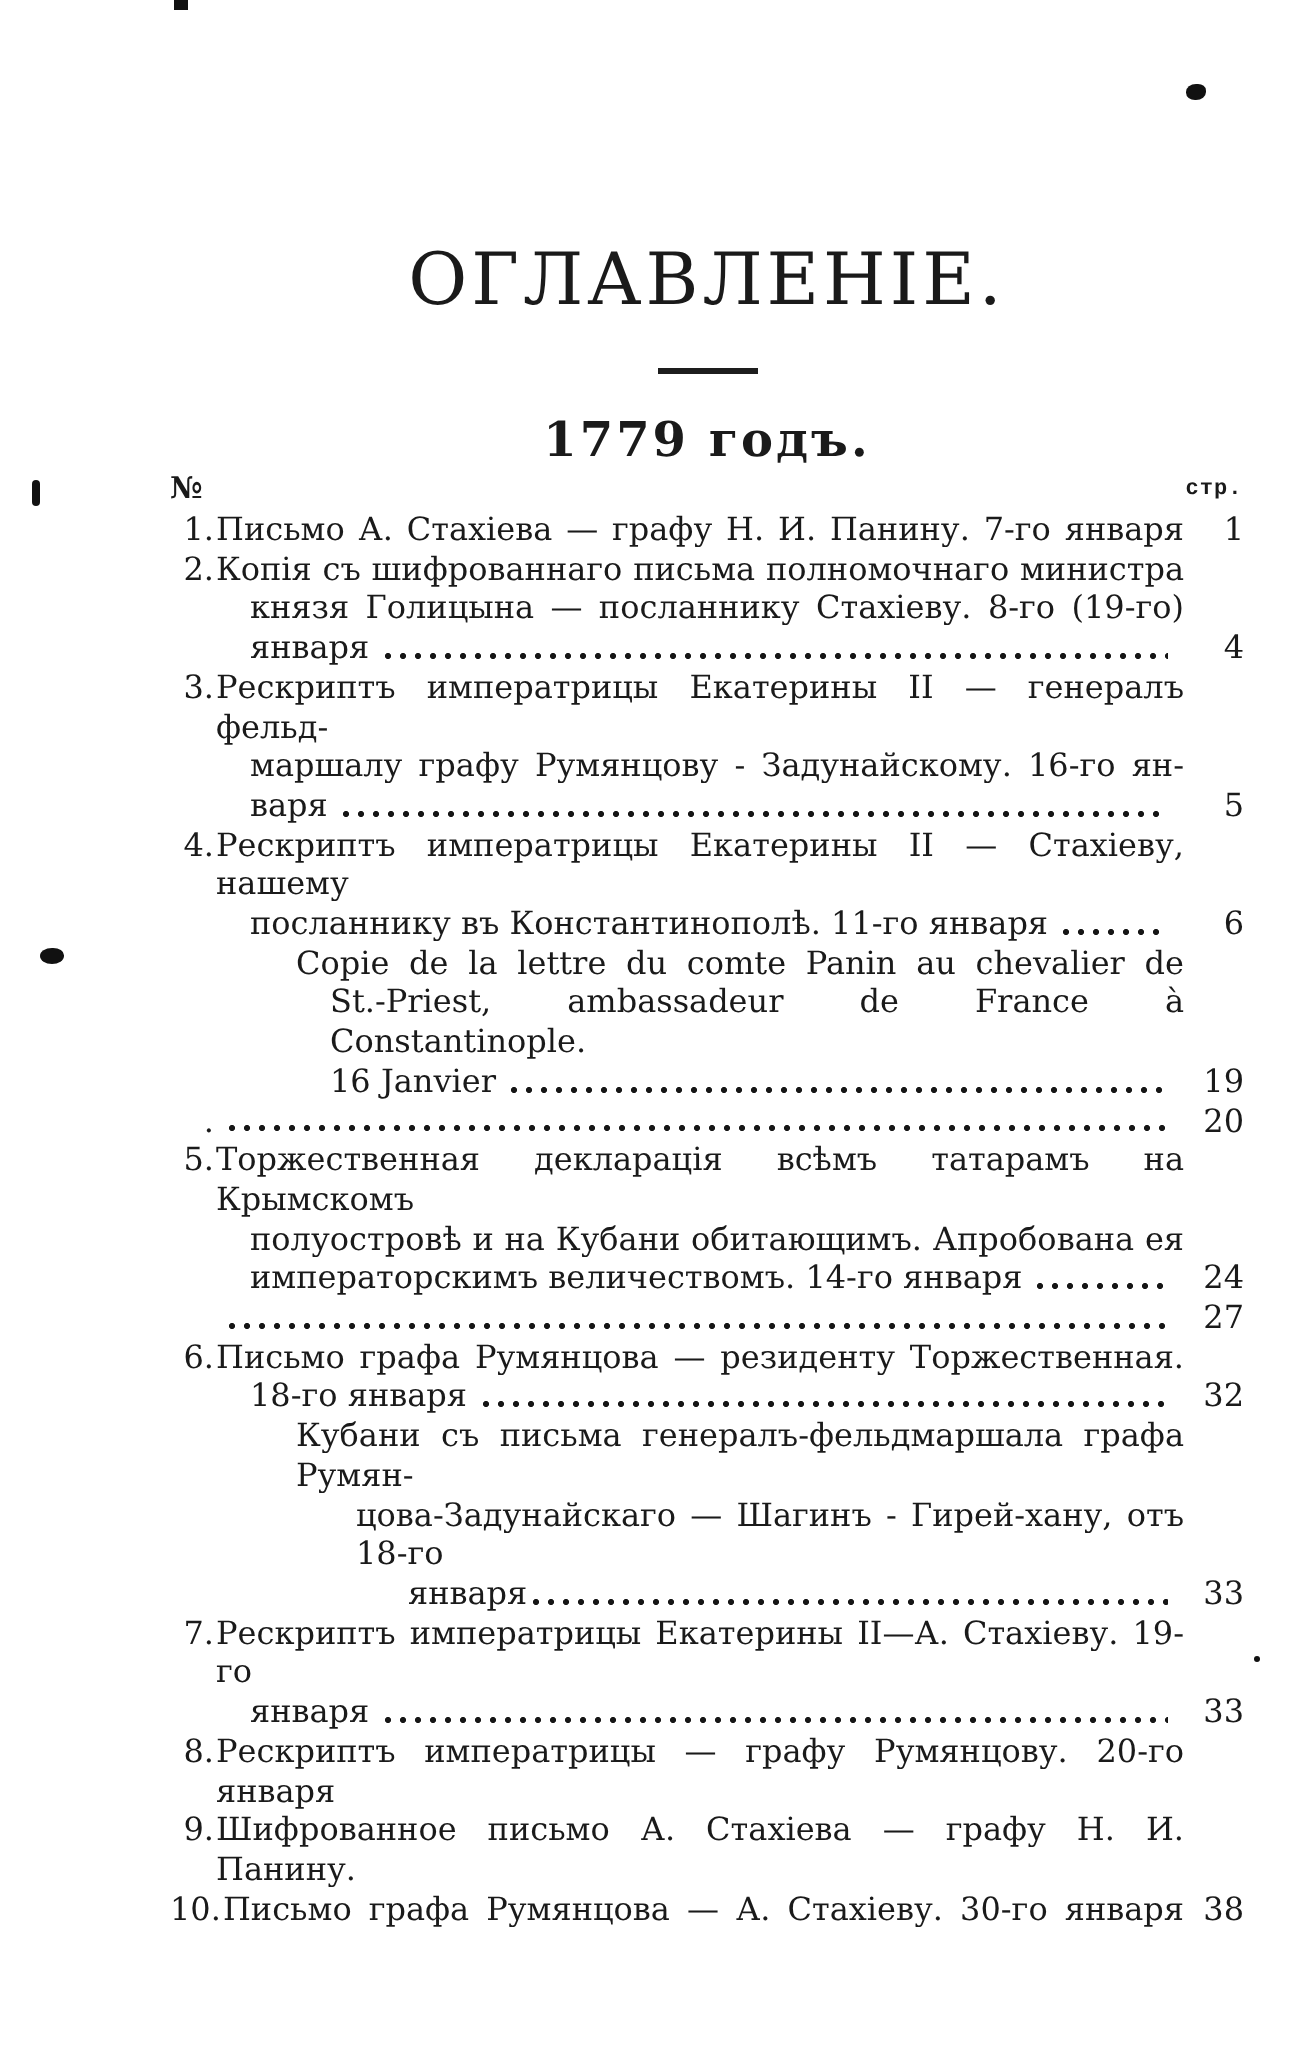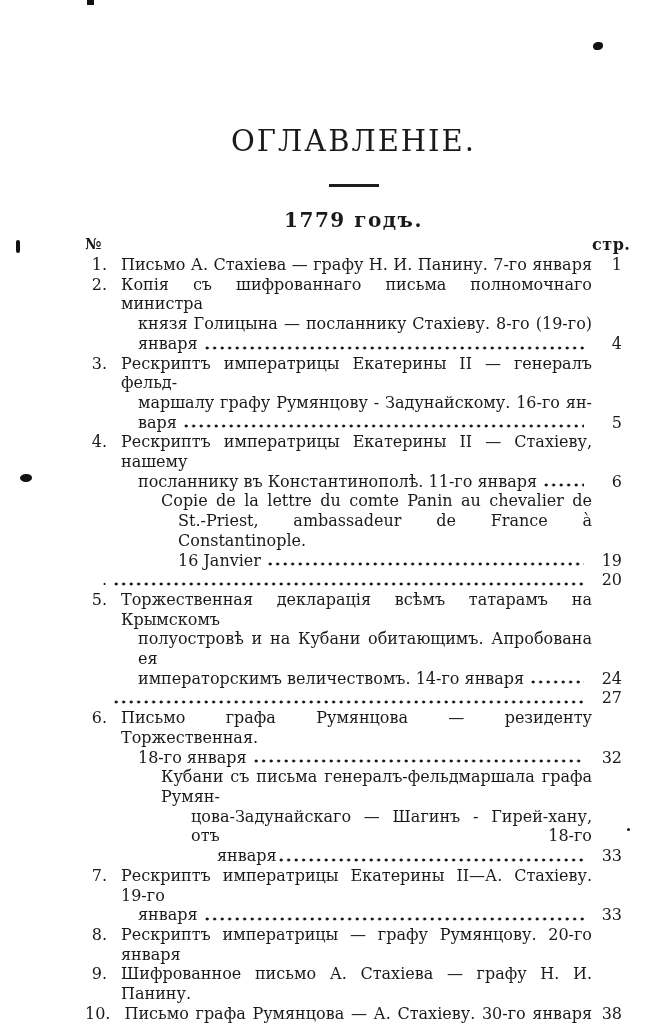--- a/index.html
+++ b/index.html
@@ -12,64 +12,64 @@
     font-family:"DejaVu Serif","Liberation Serif",serif;
     overflow:hidden;
   }
   .content{
     position:absolute;
     left:85px; top:0;
     width:537px;
   }
   .title{
     margin:126px 0 0 0;
-    font-size:29px;
+    font-size:36px;
     font-weight:400;
     letter-spacing:2px;
     text-align:center;
     line-height:30px;
     white-space:nowrap;
   }
   .rule{
     width:50px;height:3px;
     background:#1d1d1d;
     margin:28px auto 0 auto;
   }
   .year{
     margin:20px 0 0 0;
-    font-size:20px;
+    font-size:24px;
     font-weight:700;
     letter-spacing:1.5px;
     text-align:center;
     line-height:26px;
     white-space:nowrap;
   }
   .cols-header{
     display:flex;
     justify-content:space-between;
     align-items:flex-end;
     margin-top:3px;
     height:16px;
   }
   .col-num{font-size:15px;font-weight:700;line-height:16px;}
-  .col-page{font-size:16px;font-weight:700;line-height:14px;width:30px;text-align:center;letter-spacing:.5px;}
+  .col-page{font-size:11px;font-weight:700;line-height:14px;width:30px;text-align:center;letter-spacing:.5px;font-family:Liberation Mono, monospace;}
   .toc{margin-top:3px;}
   .toc-row{
     display:flex;
     align-items:baseline;
     line-height:19.7px;
     font-size:16px;
   }
   .num{
     flex:0 0 22px;
     text-align:right;
     white-space:nowrap;
   }
   .text{
-    margin-left:14px;
+    margin-left:1px;
     white-space:nowrap;
   }
   .text.just{
     flex:1 1 auto;
     white-space:normal;
     text-align:justify;
     text-align-last:justify;
   }
   .ind1{padding-left:17px;}
   .ind2{padding-left:40px;}

